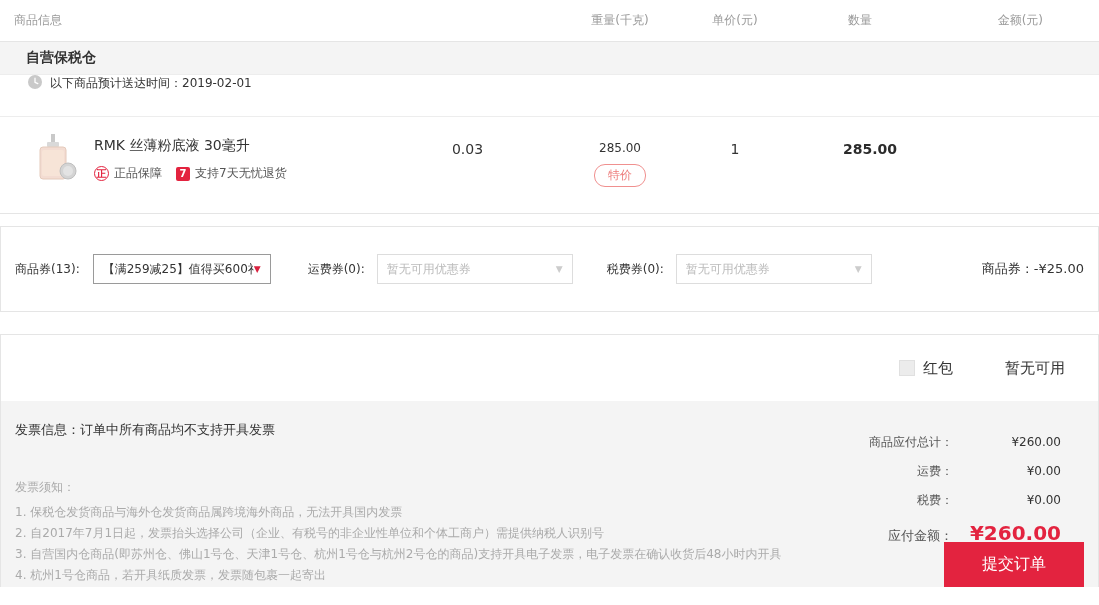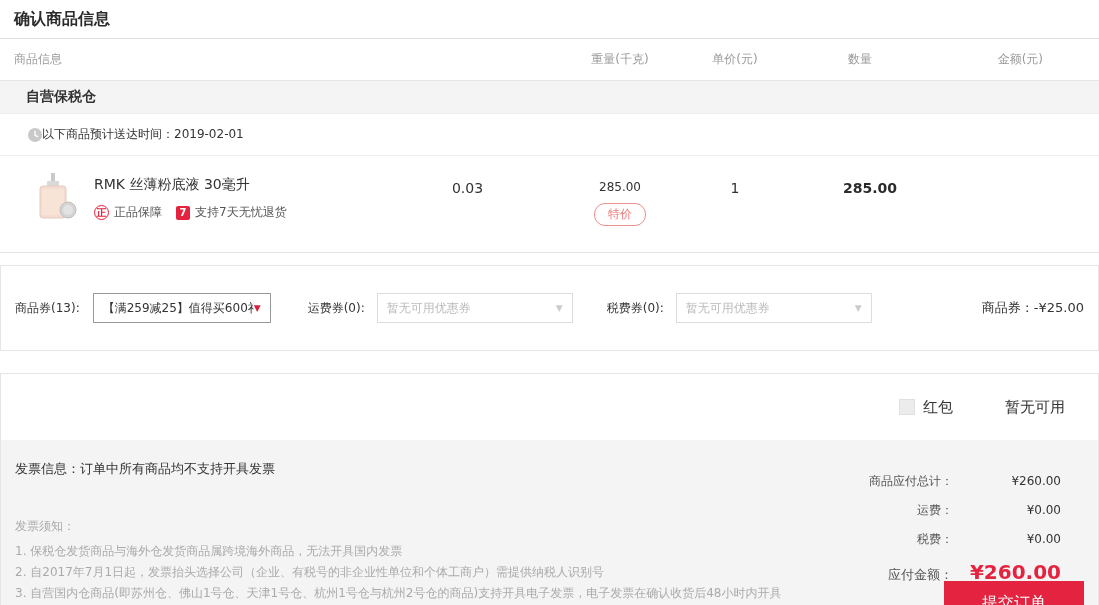--- a/index.html
+++ b/index.html
@@ -15,21 +15,21 @@
   .grid { display:grid; grid-template-columns:370px 195px 110px 120px 130px 146px; align-items:center; }
 
   .table-head { height:42px; border-bottom:1px solid #e5e5e5; font-size:12px; color:#9a9a9a; }
   .table-head .c1 { padding-left:14px; }
   .cc { text-align:center; }
   .cr { text-align:right; padding-right:28px; }
 
   .warehouse-band { height:33px; background:#f4f4f4; display:flex; align-items:center;
     padding-left:26px; font-size:14px; font-weight:bold; color:#333; border-bottom:1px solid #ededed; }
 
-  .delivery-row { height:42px; display:flex; align-items:center; padding-left:28px;
+  .delivery-row { height:42px; display:flex; gap:8px; padding-left:28px;
     border-bottom:1px solid #ededed; font-size:12px; color:#333; }
   .clock { width:14px; height:14px; flex:0 0 14px; }
 
   .product-row { padding:16px 0 26px; border-bottom:1px solid #e5e5e5; align-items:start; }
   .p-cell { display:flex; gap:16px; padding-left:34px; }
   .p-img { width:44px; height:52px; flex:0 0 44px; }
   .p-name { font-size:14px; color:#333; margin:4px 0 10px; }
   .p-badges { display:flex; align-items:center; gap:14px; font-size:12px; color:#555; }
   .badge-item { display:flex; align-items:center; gap:5px; }
   .icon-auth { width:15px; height:15px; border:1px solid #e3233f; border-radius:50%;
@@ -81,23 +81,20 @@
 
   .submit-btn { position:absolute; right:14px; bottom:0; width:140px; height:45px;
     background:#e3233f; color:#fff; border:none; font-size:16px; cursor:pointer;
     font-family:"DejaVu Sans","Liberation Sans",sans-serif; }
 </style>
 </head>
 <body>
 
 <div class="page">
 
-  <div class="title-bar">
-    <h1>确认商品信息</h1>
-  </div>
 
   <div class="table-head grid">
     <div class="c1">商品信息</div>
     <div></div>
     <div class="cc">重量(千克)</div>
     <div class="cc">单价(元)</div>
     <div class="cc">数量</div>
     <div class="cr">金额(元)</div>
   </div>
 

